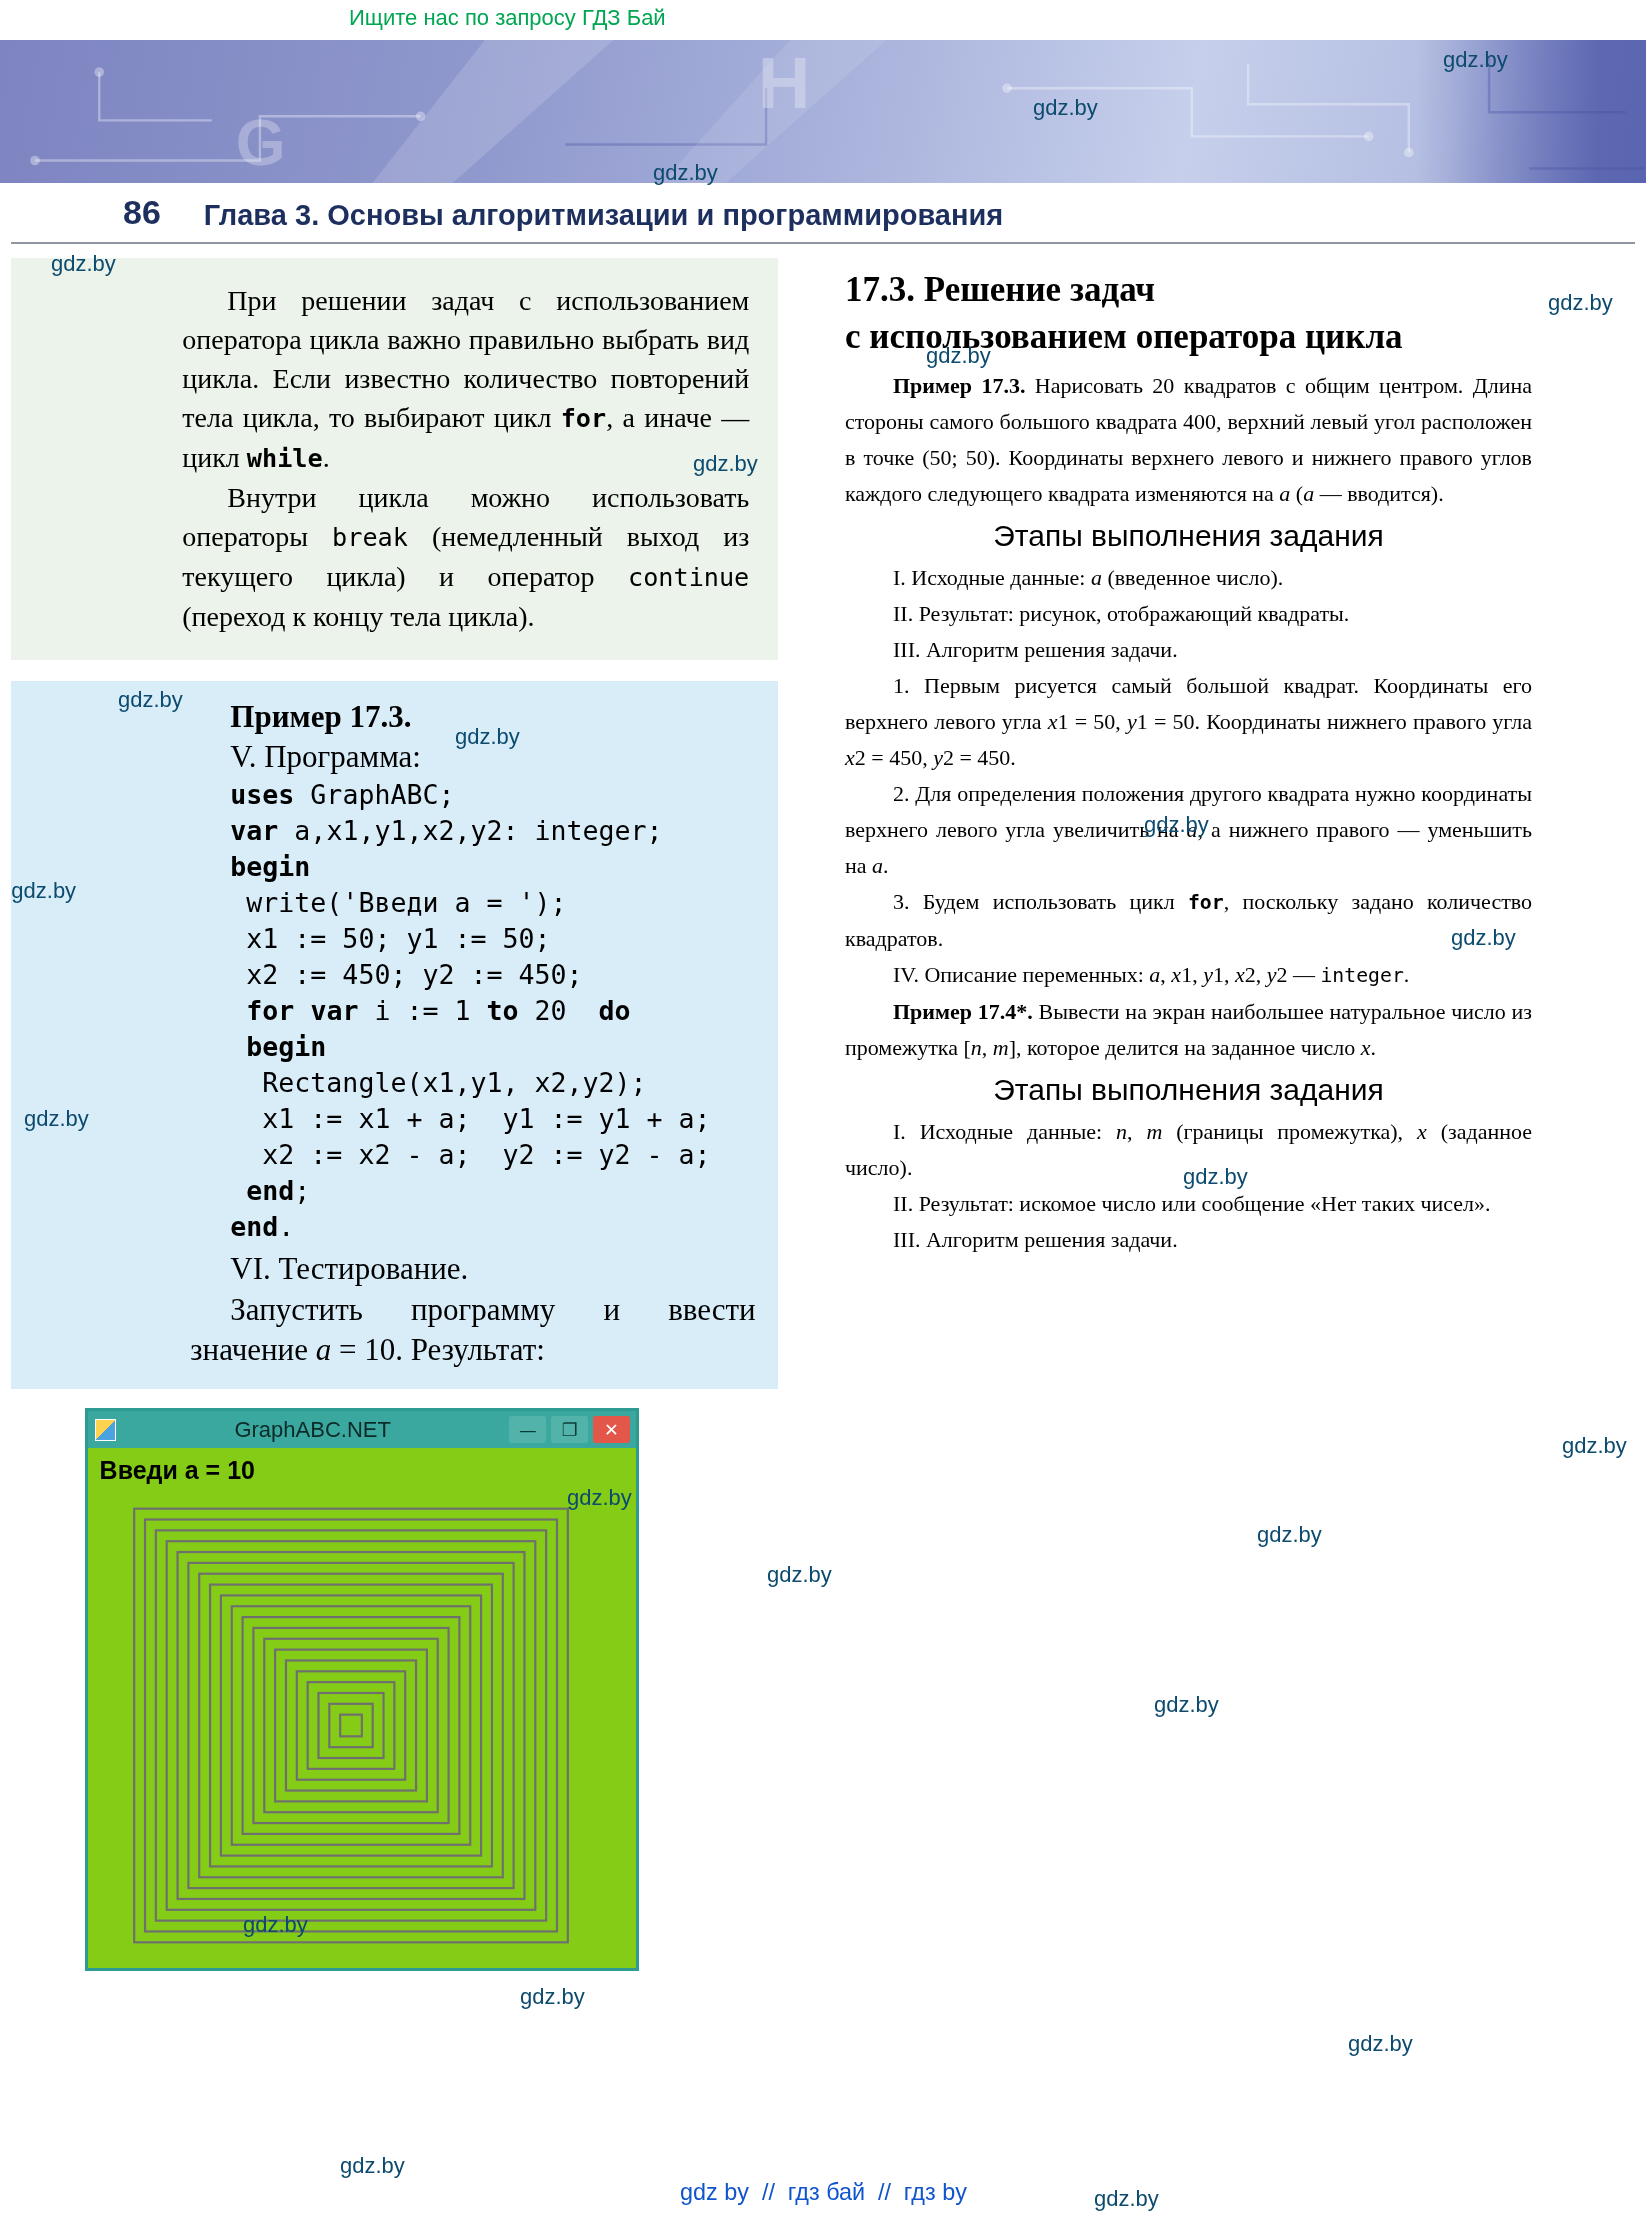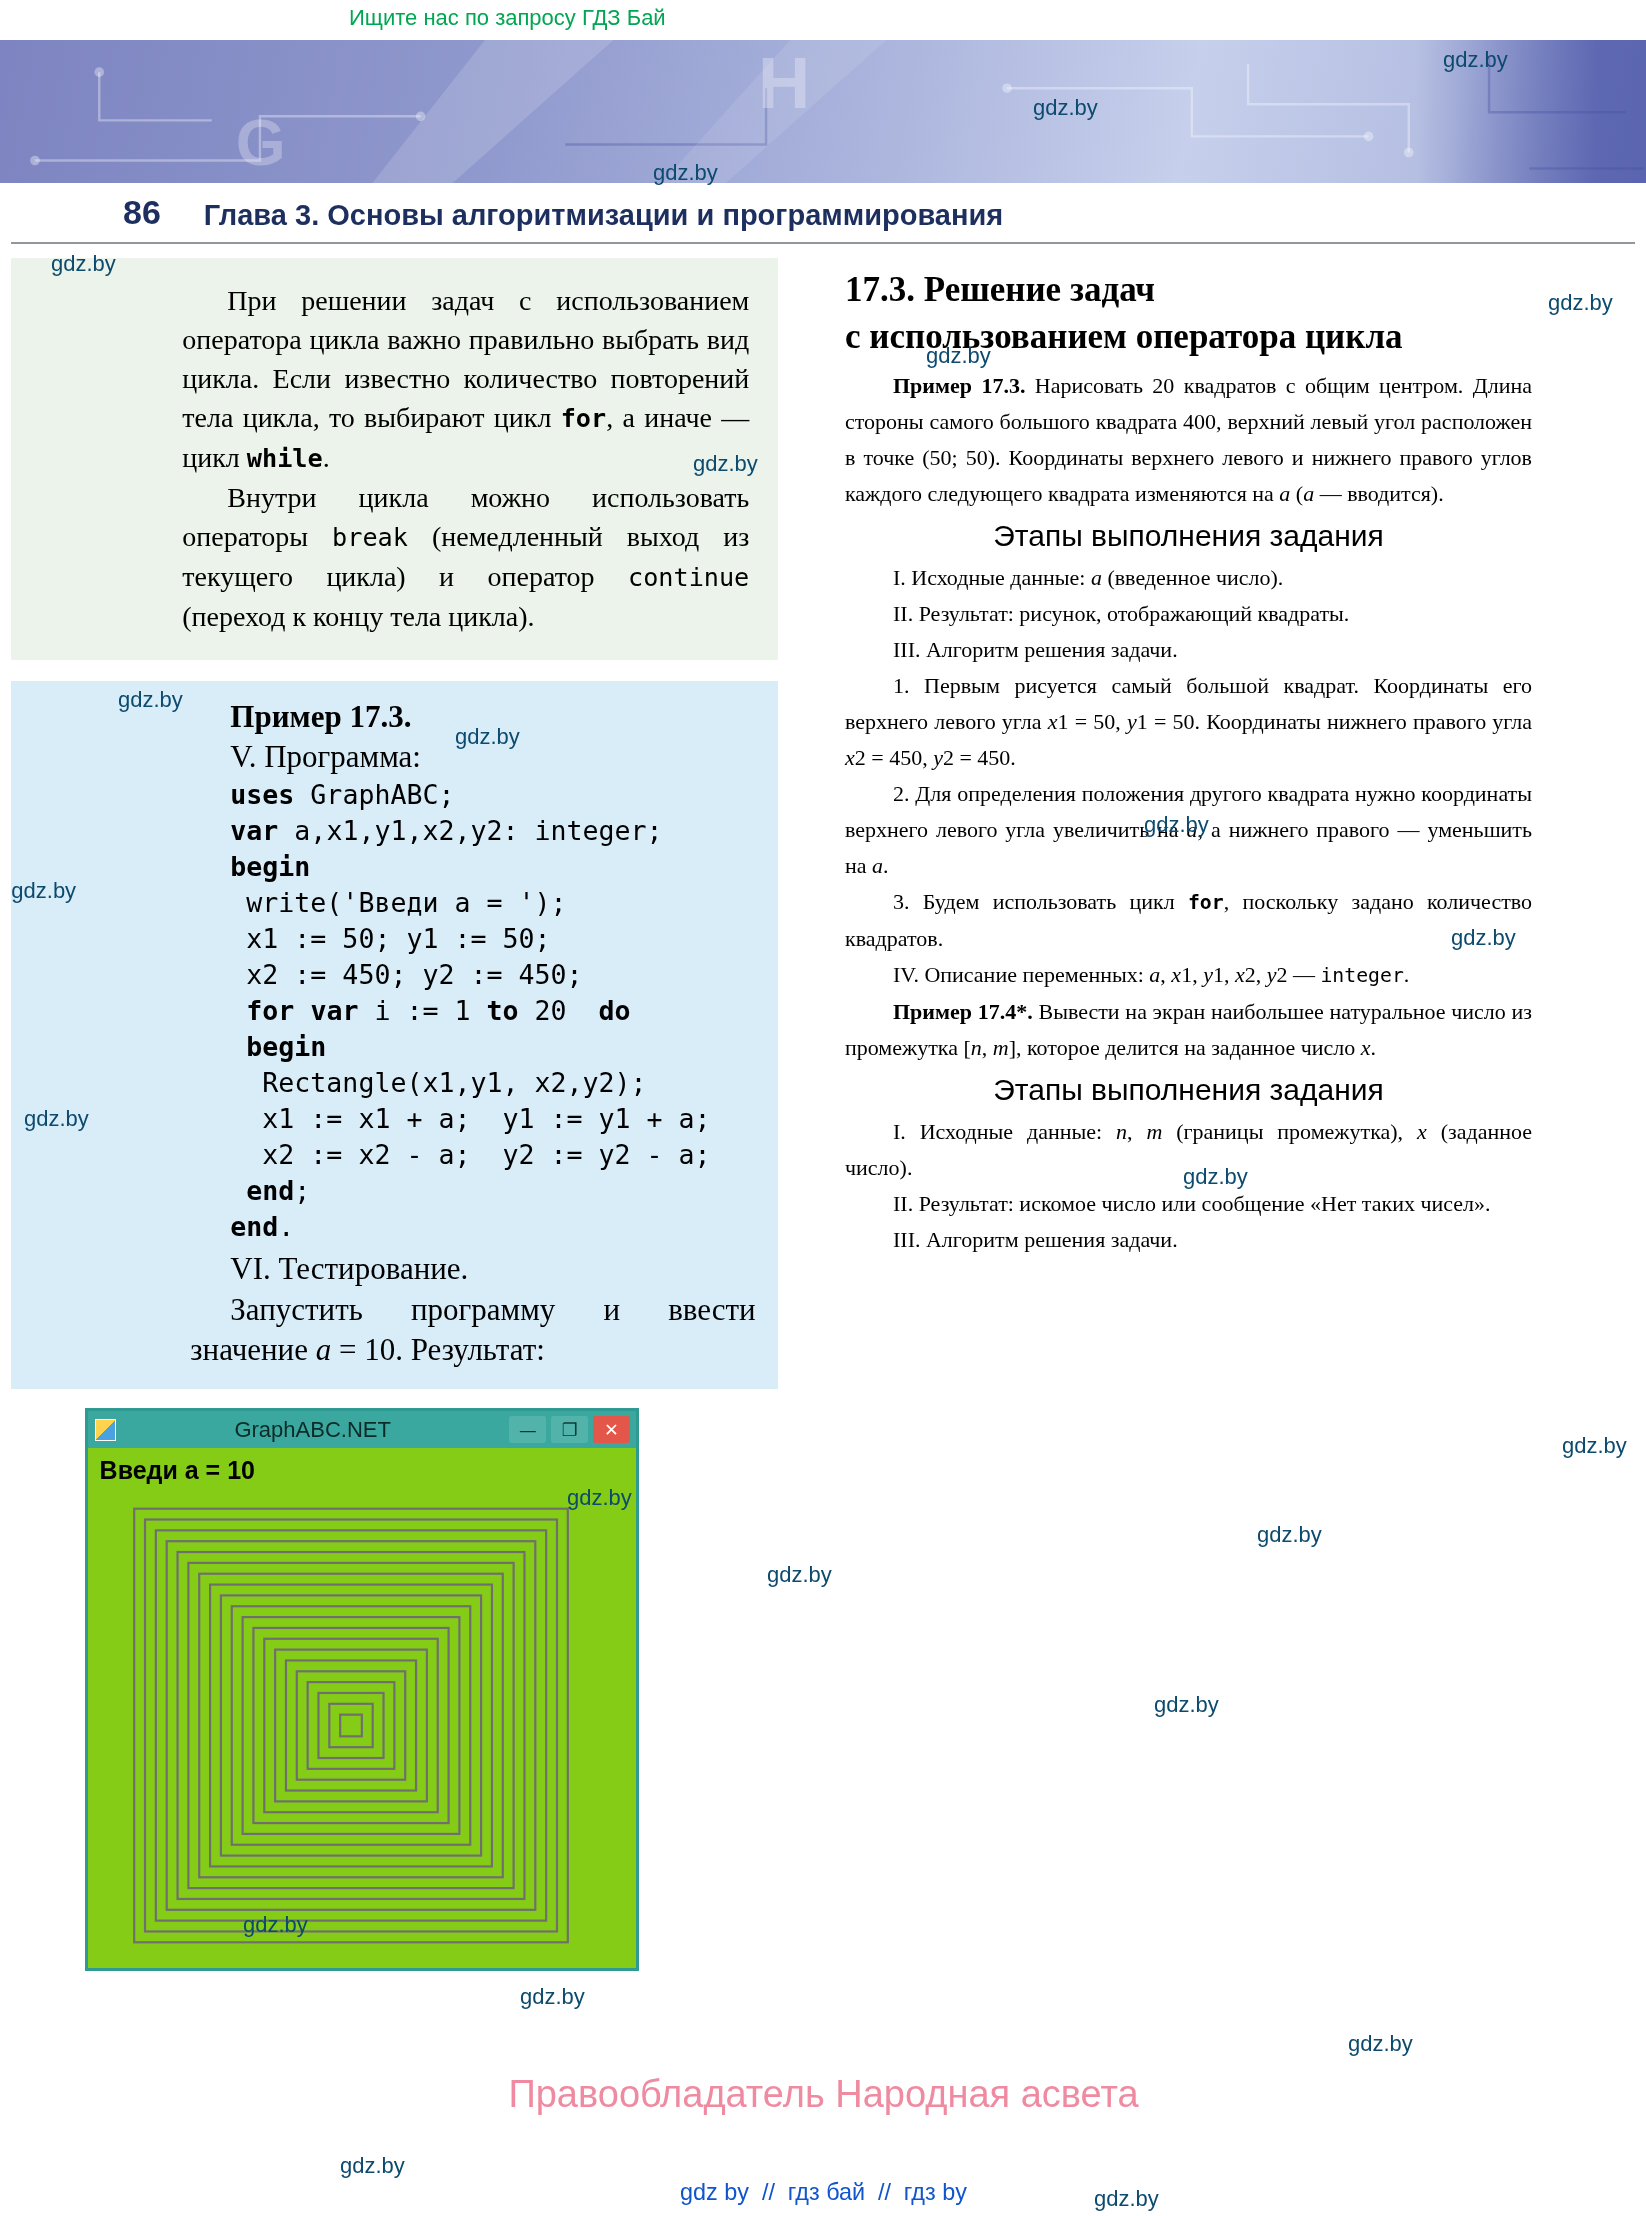--- a/index.html
+++ b/index.html
@@ -188,21 +188,20 @@
       <div class="p">2. Для определения положения другого квадрата нужно координаты верхнего левого угла увеличить на <span class="it">a</span>, а нижнего правого — уменьшить на <span class="it">a</span>.</div>
       <div class="p">3. Будем использовать цикл <span class="mono bold">for</span>, поскольку задано количество квадратов.</div>
       <div class="p">IV. Описание переменных: <span class="it">a</span>, <span class="it">x</span>1, <span class="it">y</span>1, <span class="it">x</span>2, <span class="it">y</span>2 — <span class="mono">integer</span>.</div>
       <div class="p"><span class="bold">Пример 17.4*.</span> Вывести на экран наибольшее натуральное число из промежутка [<span class="it">n</span>, <span class="it">m</span>], которое делится на заданное число <span class="it">x</span>.</div>
       <div class="center">Этапы выполнения задания</div>
       <div class="p">I. Исходные данные: <span class="it">n</span>, <span class="it">m</span> (границы промежутка), <span class="it">x</span> (заданное число).</div>
       <div class="p">II. Результат: искомое число или сообщение «Нет таких чисел».</div>
       <div class="p">III. Алгоритм решения задачи.</div>
     </div>
 
-  <div class="copyright">Правообладатель Народная асвета</div>
   <div class="links" id="footer-links"><span class="flink">gdz by</span><span class="sep"> // </span><span class="flink">гдз бай</span><span class="sep"> // </span><span class="flink">гдз by</span></div>
 
   <div id="watermarks">
       <span class="wm" style="left: 1443px; top: 47px;">gdz.by</span>
       <span class="wm" style="left: 1033px; top: 95px;">gdz.by</span>
       <span class="wm" style="left: 653px; top: 160px;">gdz.by</span>
       <span class="wm" style="left: 51px; top: 251px;">gdz.by</span>
       <span class="wm" style="left: 693px; top: 451px;">gdz.by</span>
       <span class="wm" style="left: 118px; top: 687px;">gdz.by</span>
       <span class="wm" style="left: 455px; top: 724px;">gdz.by</span>

